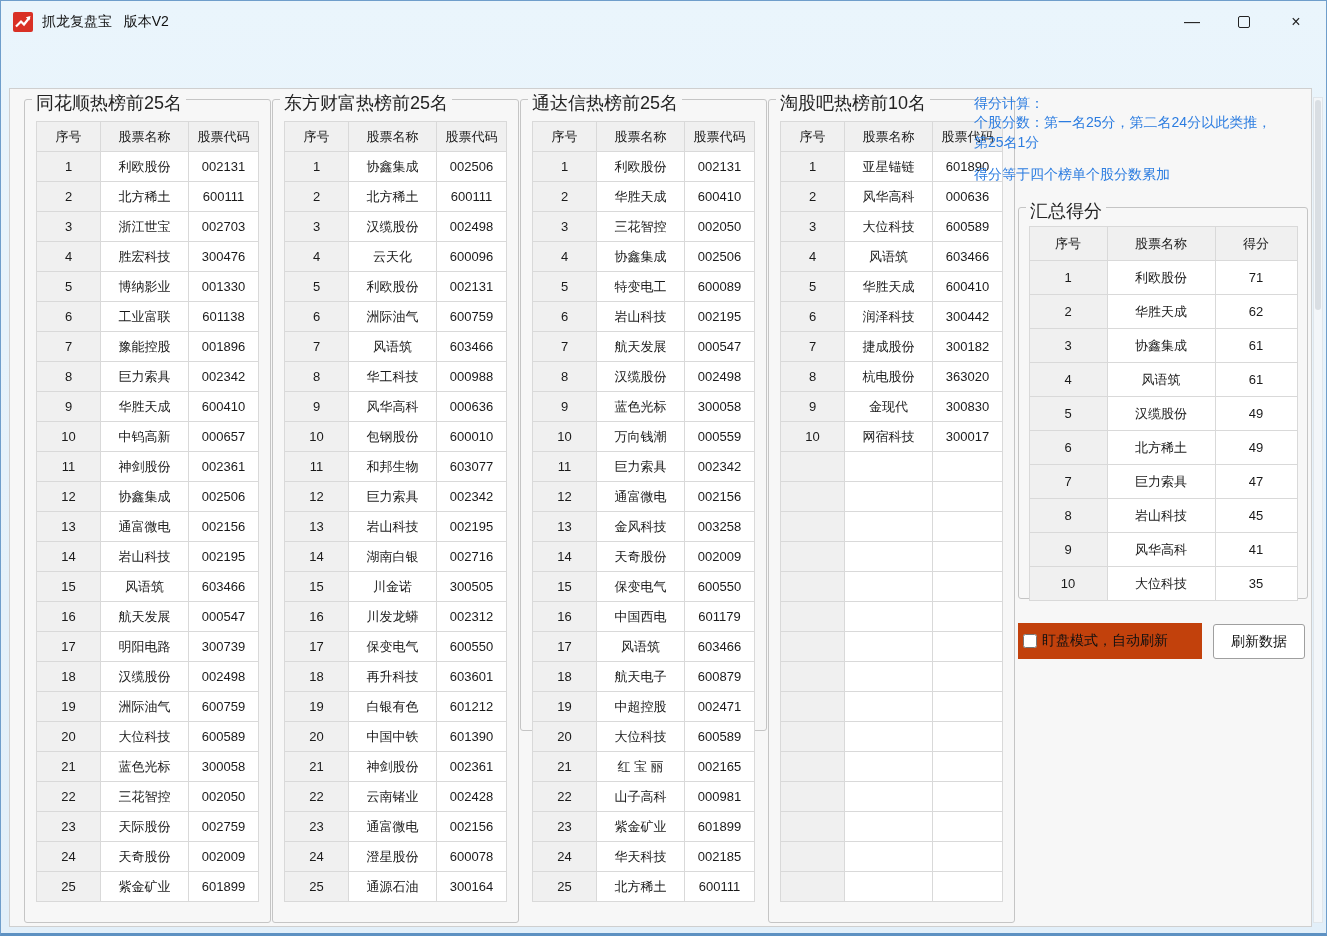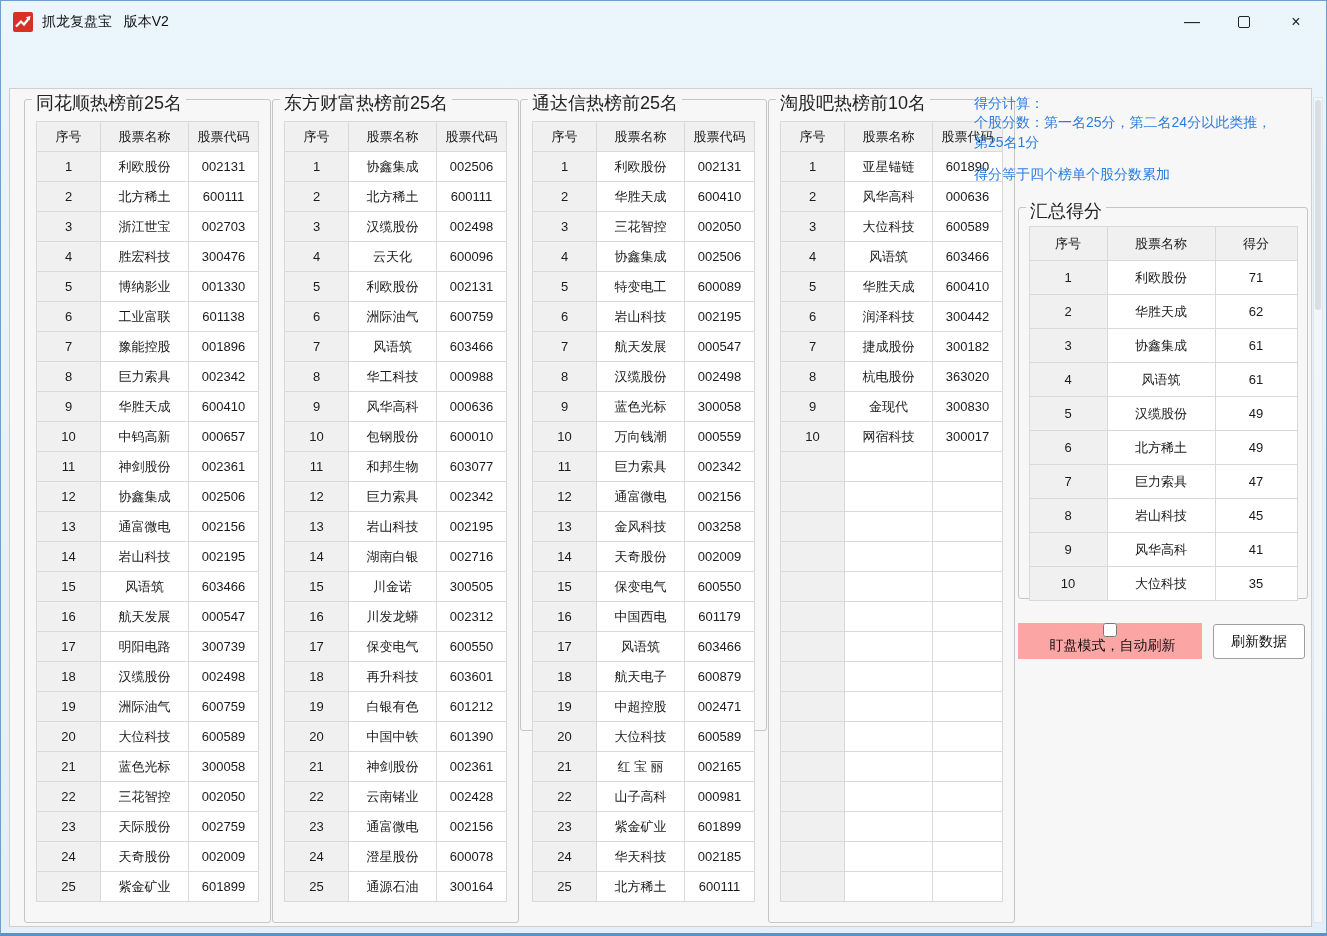--- a/index.html
+++ b/index.html
@@ -89,21 +89,21 @@
     border: 1px solid #d9d9d9; height: 34px;
     text-align: center; vertical-align: middle;
     font-size: 13px; color: #1a1a1a; background: #ffffff;
     overflow: hidden; white-space: nowrap; font-weight: normal;
   }
   .summary-table th { background: #f0f0f0; }
   .summary-table td.idx { background: #f0f0f0; }
   
   .watch-panel {
     position: absolute; left: 1008px; top: 534px; width: 184px; height: 36px;
-    background: #fca5a5; display: flex; align-items: center; padding-left: 5px; flex-direction: column;
+    background: #c2410c; display: flex; align-items: center; padding-left: 5px;
   }
   .watch-panel input { width: 14px; height: 14px; margin-right: 5px; }
   .watch-label { font-size: 14px; color: #111; white-space: nowrap; }
   .refresh-btn {
     position: absolute; left: 1203px; top: 535px; width: 92px; height: 35px;
     background: #ffffff; border: 1px solid #9f9f9f; border-radius: 3px;
     font-size: 14px; color: #111; display: flex; align-items: center; justify-content: center;
     cursor: default;
   }
   

